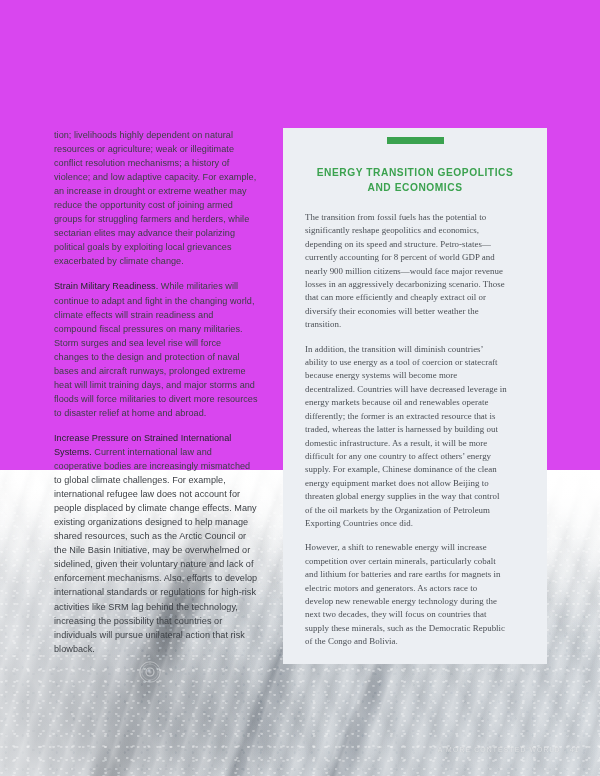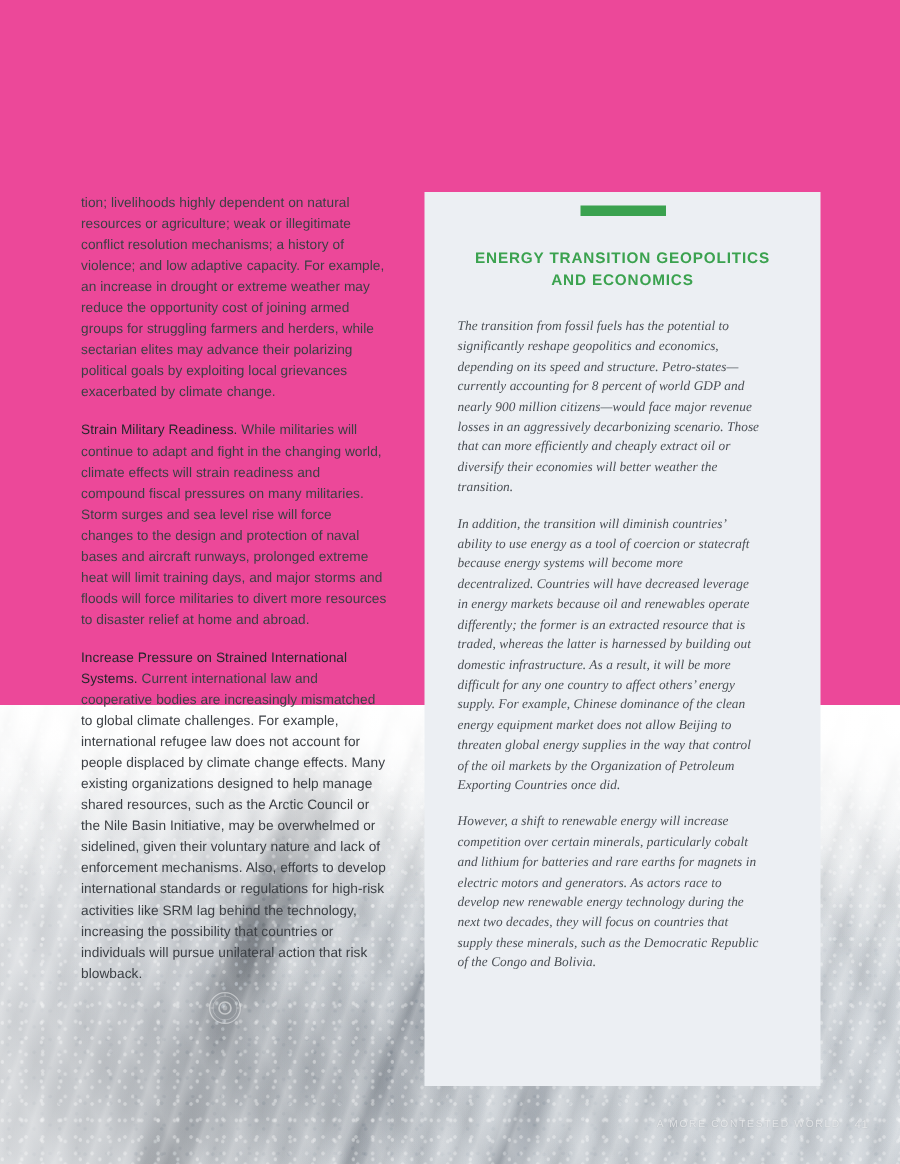--- a/index.html
+++ b/index.html
@@ -14,21 +14,21 @@
     font-family: "Liberation Sans", sans-serif;
     position: relative;
   }
 
   
   #page {
     position: absolute;
     inset: 0;
     width: 600px;
     height: 776px;
-    background: #ec4899;
+    background: #d946ef;
     overflow: hidden;
   }
 
   #terrain {
     position: absolute;
     left: 0;
     top: 470px;
     width: 600px;
     height: 306px;
     overflow: hidden;
@@ -123,21 +123,21 @@
     font-weight: normal;
     color: #23272b;
   }
 
   
   .feature-box {
     position: absolute;
     left: 283px;
     top: 128px;
     width: 264px;
-    height: 596px;
+    height: 536px;
     background: #eceff3;
     z-index: 5;
   }
 
   .accent-bar {
     width: 57px;
     height: 7px;
     background: #3ba24f;
     margin: 9px auto 0 auto;
   }
@@ -149,21 +149,20 @@
     font-family: "Liberation Sans", sans-serif;
     font-size: 10.2px;
     font-weight: bold;
     letter-spacing: .055em;
     line-height: 15px;
     text-transform: uppercase;
   }
 
   .feature-body {
     margin: 16px 40px 0 22px;
-    font-style: italic;
   }
 
   .feature-text {
     font-family: "Liberation Serif", serif;
     font-size: 8.9px;
     line-height: 13.4px;
     color: #4a4f55;
     margin: 0 0 11px 0;
     text-align: left;
     letter-spacing: .004em;

